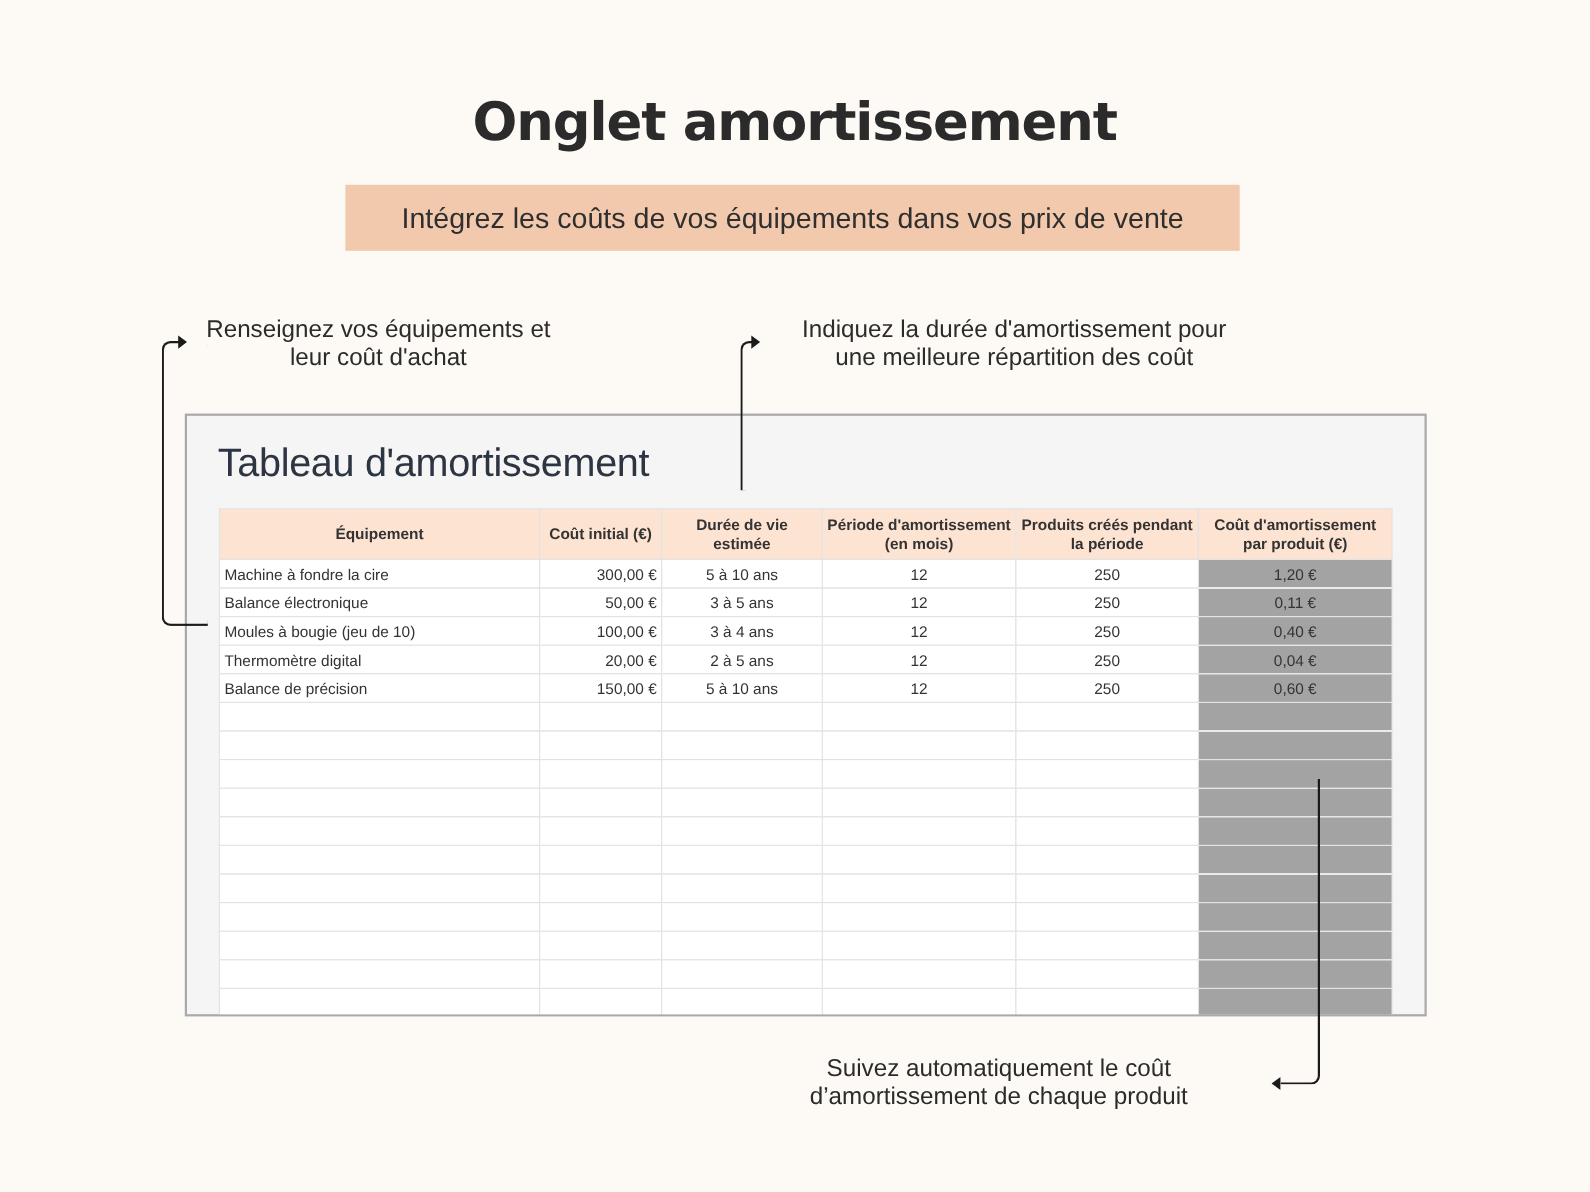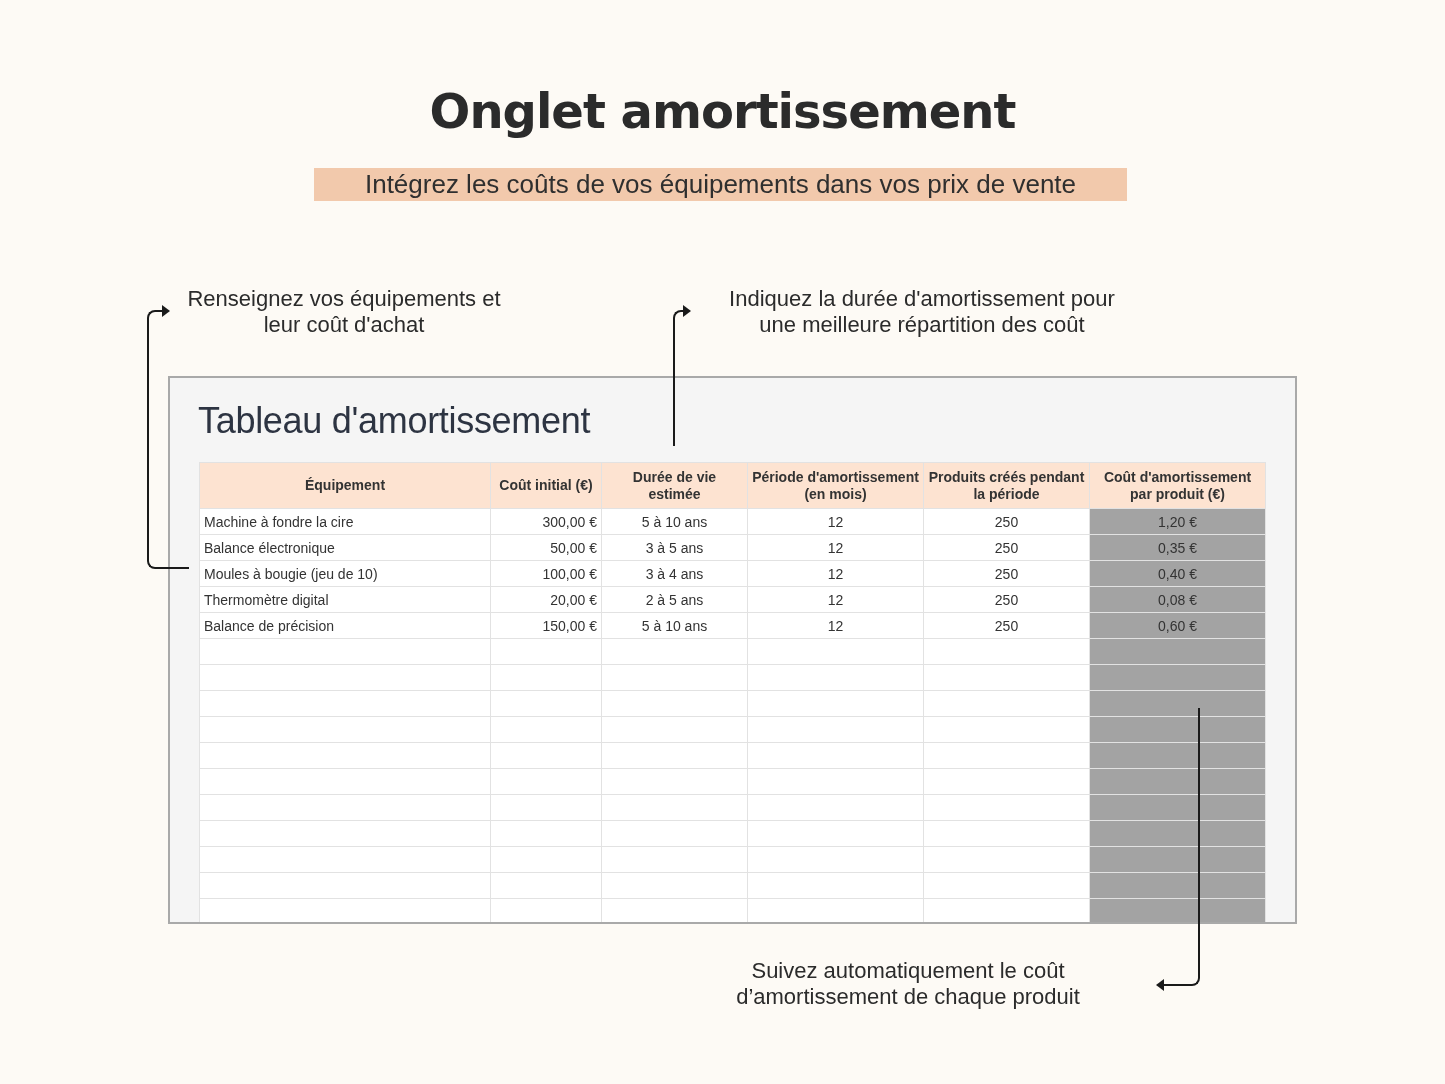--- a/index.html
+++ b/index.html
@@ -14,21 +14,21 @@
       position: absolute; left: 0; top: 66px; width: 1445px;
       text-align: center;
       font-family: "DejaVu Sans", sans-serif;
       font-weight: bold;
       font-size: 48px;
       letter-spacing: -1px;
       color: #2b2b2b;
       line-height: 90px;
     }
     .subtitle-wrap {
-      position: absolute; left: 314px; top: 168px; width: 813px; height: 33px;
+      position: absolute; left: 314px; top: 168px; width: 813px; height: 60px;
       background: #f2c9ac;
       display: flex; align-items: center; justify-content: center;
     }
     .subtitle {
       font-family: "Liberation Sans", sans-serif;
       font-size: 26px; font-weight: normal; color: #2f2f2f;
       white-space: nowrap;
     }
     .annot {
       position: absolute;
@@ -146,37 +146,37 @@
         <td class="c-center">12</td>
         <td class="c-center">250</td>
         <td class="c-calc">1,20 €</td>
       </tr>
       <tr>
         <td class="c-name">Balance électronique</td>
         <td class="c-cost">50,00 €</td>
         <td class="c-center">3 à 5 ans</td>
         <td class="c-center">12</td>
         <td class="c-center">250</td>
-        <td class="c-calc">0,35 €</td>
+        <td class="c-calc">0,11 €</td>
       </tr>
       <tr>
         <td class="c-name">Moules à bougie (jeu de 10)</td>
         <td class="c-cost">100,00 €</td>
         <td class="c-center">3 à 4 ans</td>
         <td class="c-center">12</td>
         <td class="c-center">250</td>
         <td class="c-calc">0,40 €</td>
       </tr>
       <tr>
         <td class="c-name">Thermomètre digital</td>
         <td class="c-cost">20,00 €</td>
         <td class="c-center">2 à 5 ans</td>
         <td class="c-center">12</td>
         <td class="c-center">250</td>
-        <td class="c-calc">0,08 €</td>
+        <td class="c-calc">0,04 €</td>
       </tr>
       <tr>
         <td class="c-name">Balance de précision</td>
         <td class="c-cost">150,00 €</td>
         <td class="c-center">5 à 10 ans</td>
         <td class="c-center">12</td>
         <td class="c-center">250</td>
         <td class="c-calc">0,60 €</td>
       </tr>
     <tr>

